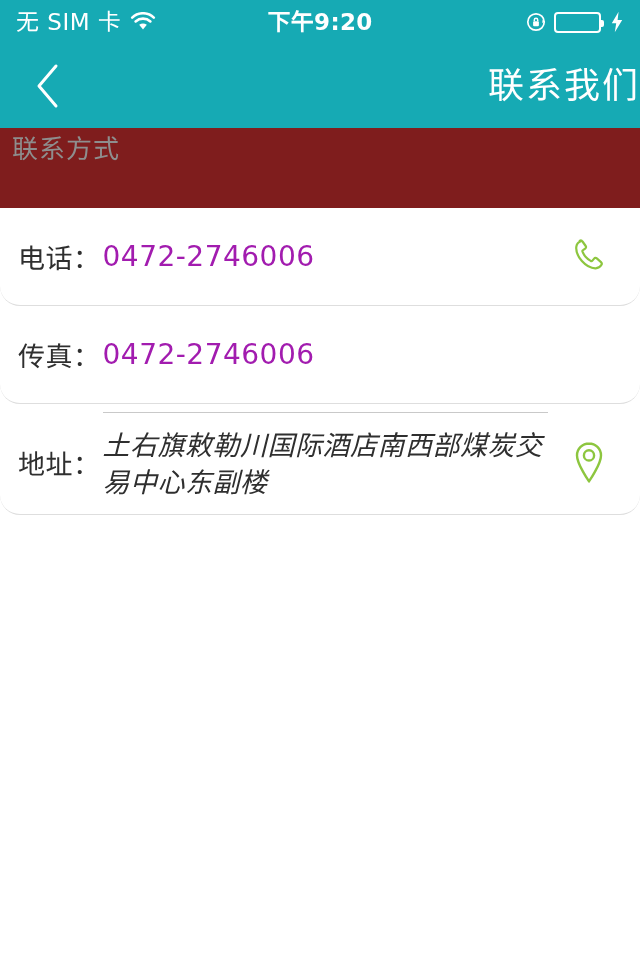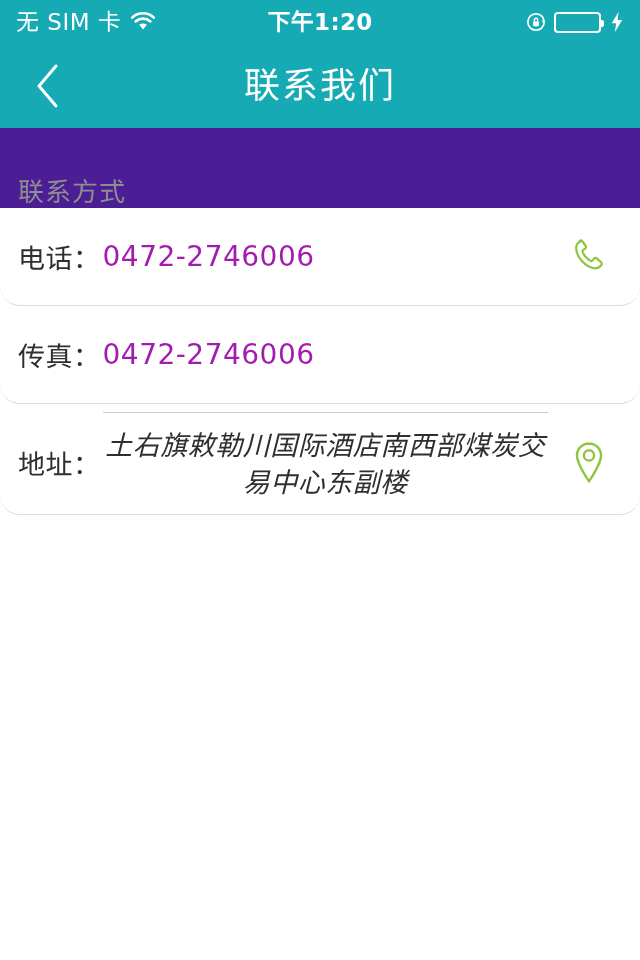--- a/index.html
+++ b/index.html
@@ -75,34 +75,34 @@
   }
   .nav-back {
     position:absolute; left:0; top:0;
     width:96px; height:84px;
     display:flex; align-items:center; justify-content:center;
     cursor:pointer;
   }
   .chevron-left { display:block; width:34px; height:48px; }
   .nav-title {
     position:absolute; left:0; right:0;
-    text-align:center;
+    text-align:right;
     color:#ffffff;
     font-size:36px;
     line-height:84px;
     letter-spacing:2px;
     font-weight:400;
   }
 
   
   .section-header {
     height:80px;
-    background:#4c1d95;
-    display:flex; align-items:flex-end;
-    padding-left:18px;
+    background:#7f1d1d;
+    display:flex; align-items:flex-start;
+    padding-left:12px;
     color:#8e8e8e;
     font-size:26px;
     letter-spacing:1px;
   }
 
   
   .list { background:#ffffff; }
   .row {
     position:relative;
     display:flex; align-items:center;
@@ -126,21 +126,21 @@
     padding-left:2px;
   }
   .row-icon {
     width:66px;
     display:flex; align-items:center; justify-content:center;
     flex:0 0 66px;
   }
   .row-icon svg { display:block; }
 
   
-  .row-address { align-items:stretch; padding-top:8px; padding-bottom:0; min-height:96px;text-align:center; }
+  .row-address { align-items:stretch; padding-top:8px; padding-bottom:0; min-height:96px; }
   .row-address .row-label {
     display:flex; align-items:center;
     padding-right:2px;
   }
   .addr-box {
     flex:1;
     border-top:1px solid #c9c9c9;
     padding:14px 0 12px 0;
     margin-right:8px;
     display:flex; align-items:center;
@@ -165,21 +165,21 @@
       <span class="wifi-icon">
         <svg viewBox="0 0 26 20" width="26" height="20" aria-hidden="true">
           <path d="M13 17.6 L9.2 12.8 A6.4 6.4 0 0 1 16.8 12.8 Z" fill="#ffffff"></path>
           <path d="M5.6 9.4 A11.2 11.2 0 0 1 20.4 9.4" fill="none" stroke="#ffffff" stroke-width="2.6" stroke-linecap="round"></path>
           <path d="M2.2 5.6 A15.6 15.6 0 0 1 23.8 5.6" fill="none" stroke="#ffffff" stroke-width="2.6" stroke-linecap="round"></path>
         </svg>
       </span>
     </div>
 
     <div class="sb-center">
-      <span class="sb-time">下午1:20</span>
+      <span class="sb-time">下午9:20</span>
     </div>
 
     <div class="sb-right">
       <span class="lock-icon">
         <svg viewBox="0 0 22 22" width="22" height="22" aria-hidden="true">
           <circle cx="11" cy="11" r="8.2" fill="none" stroke="#ffffff" stroke-width="1.7"></circle>
           <rect x="8.1" y="10.3" width="5.8" height="5" rx="1" fill="#ffffff"></rect>
           <path d="M9.3 10.3 V8.9 A1.7 1.7 0 0 1 12.7 8.9 V10.3" fill="none" stroke="#ffffff" stroke-width="1.5"></path>
           <path d="M17.6 8.6 l2.2 1.9 -2.6 1.5 z" fill="#ffffff"></path>
         </svg>

